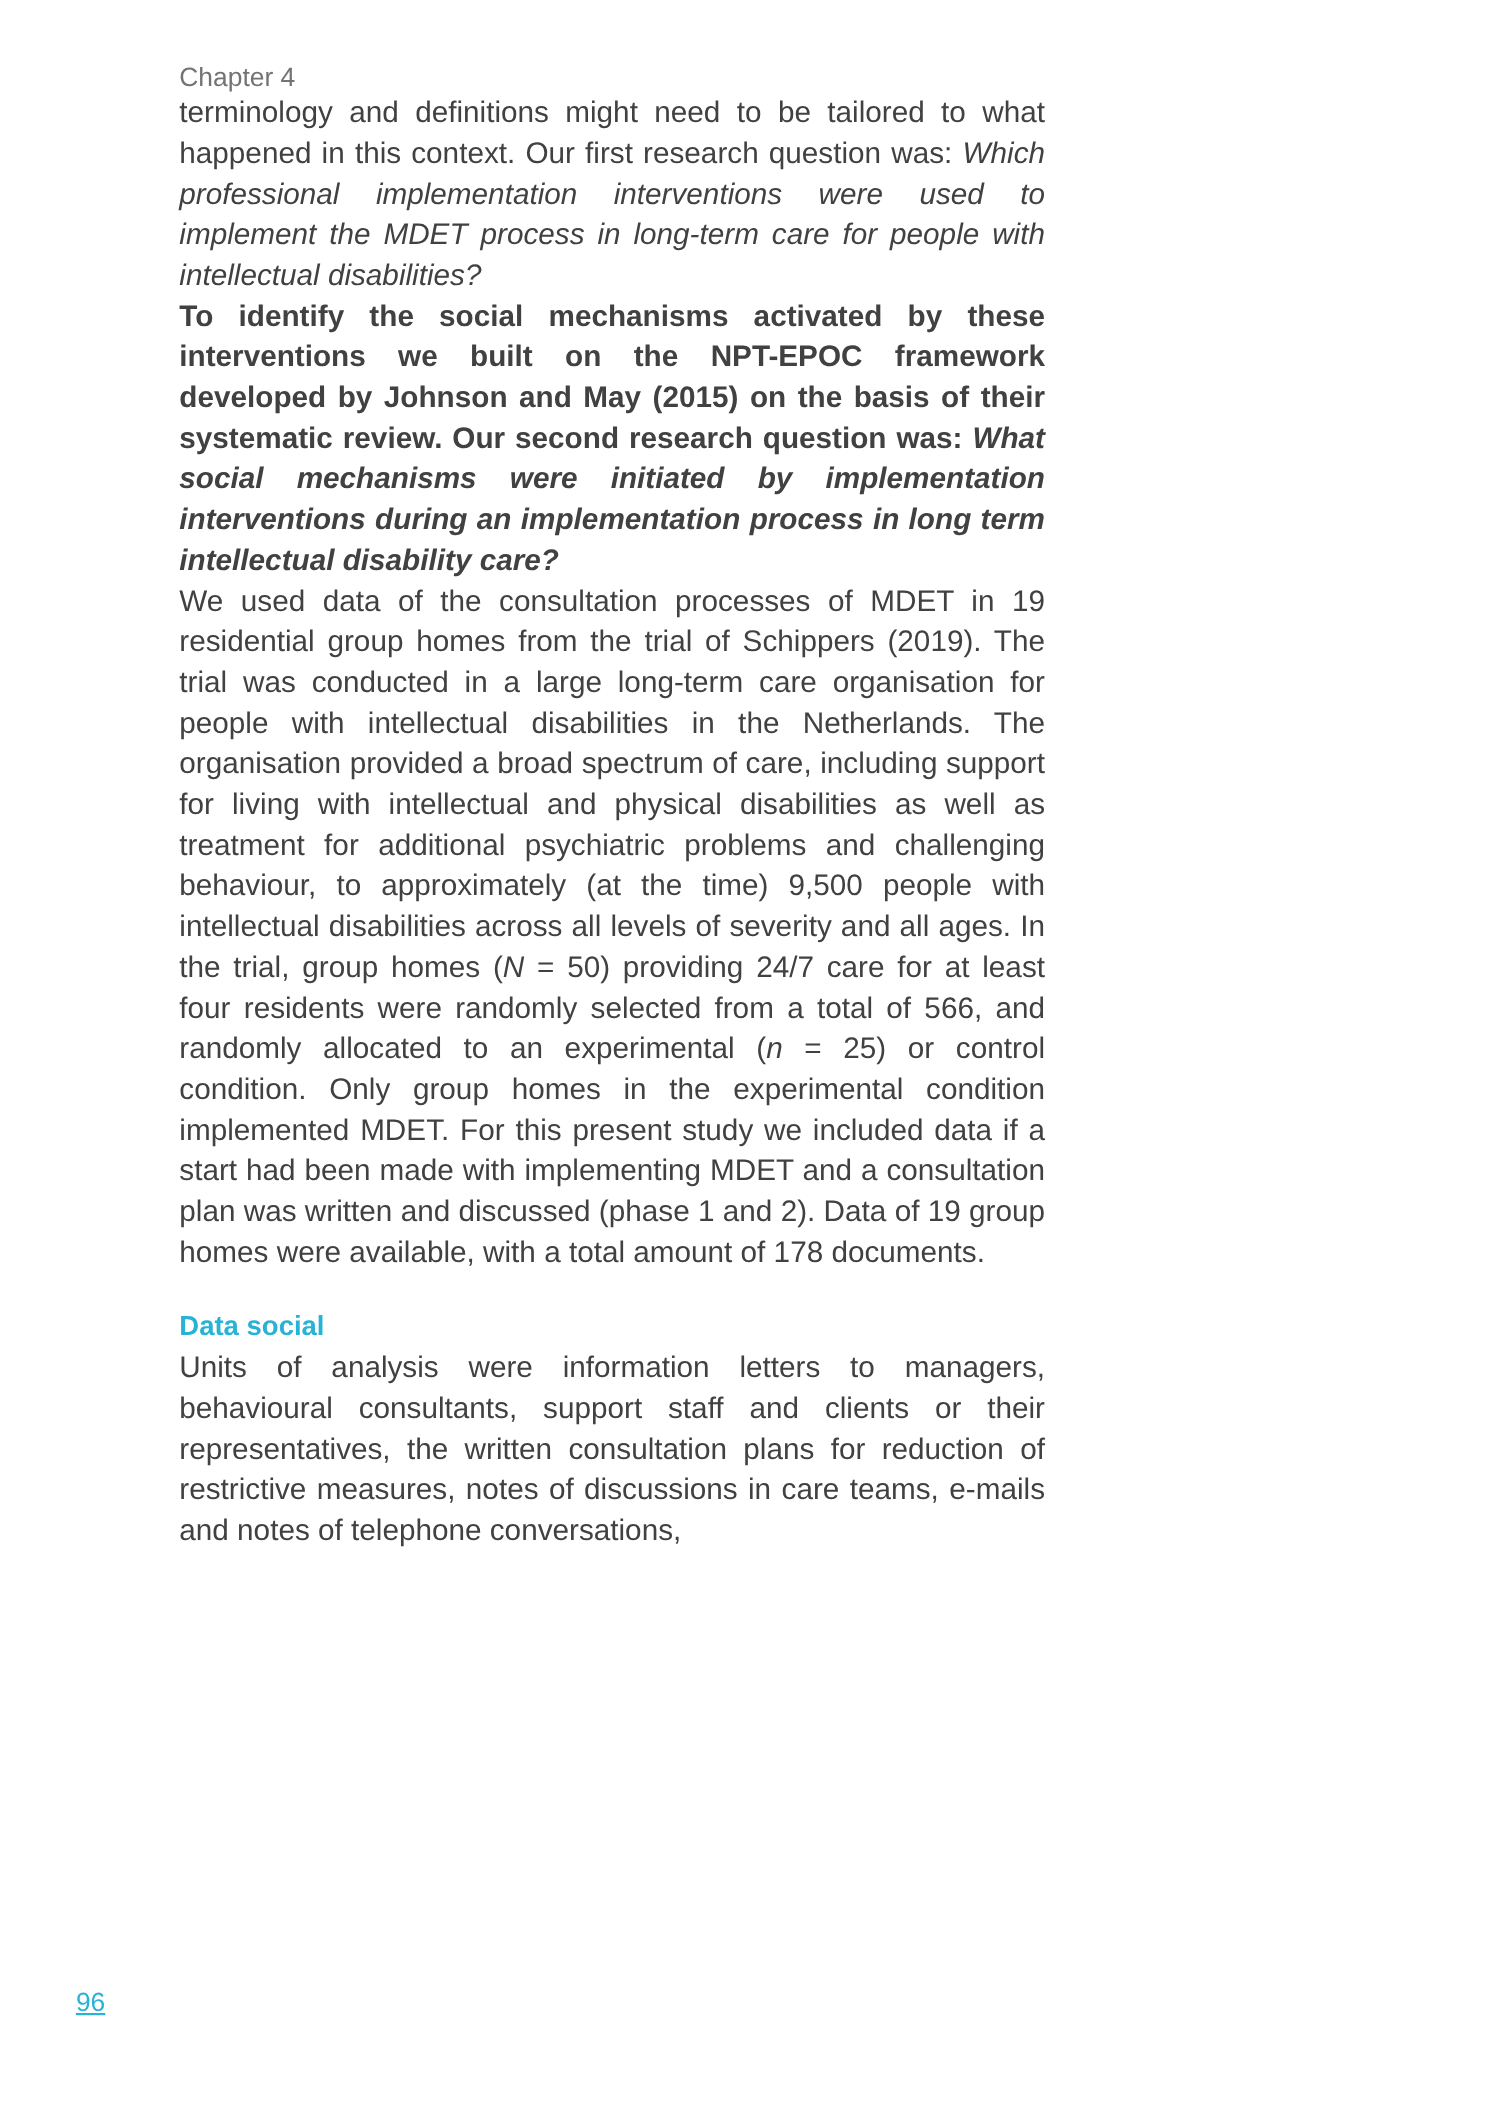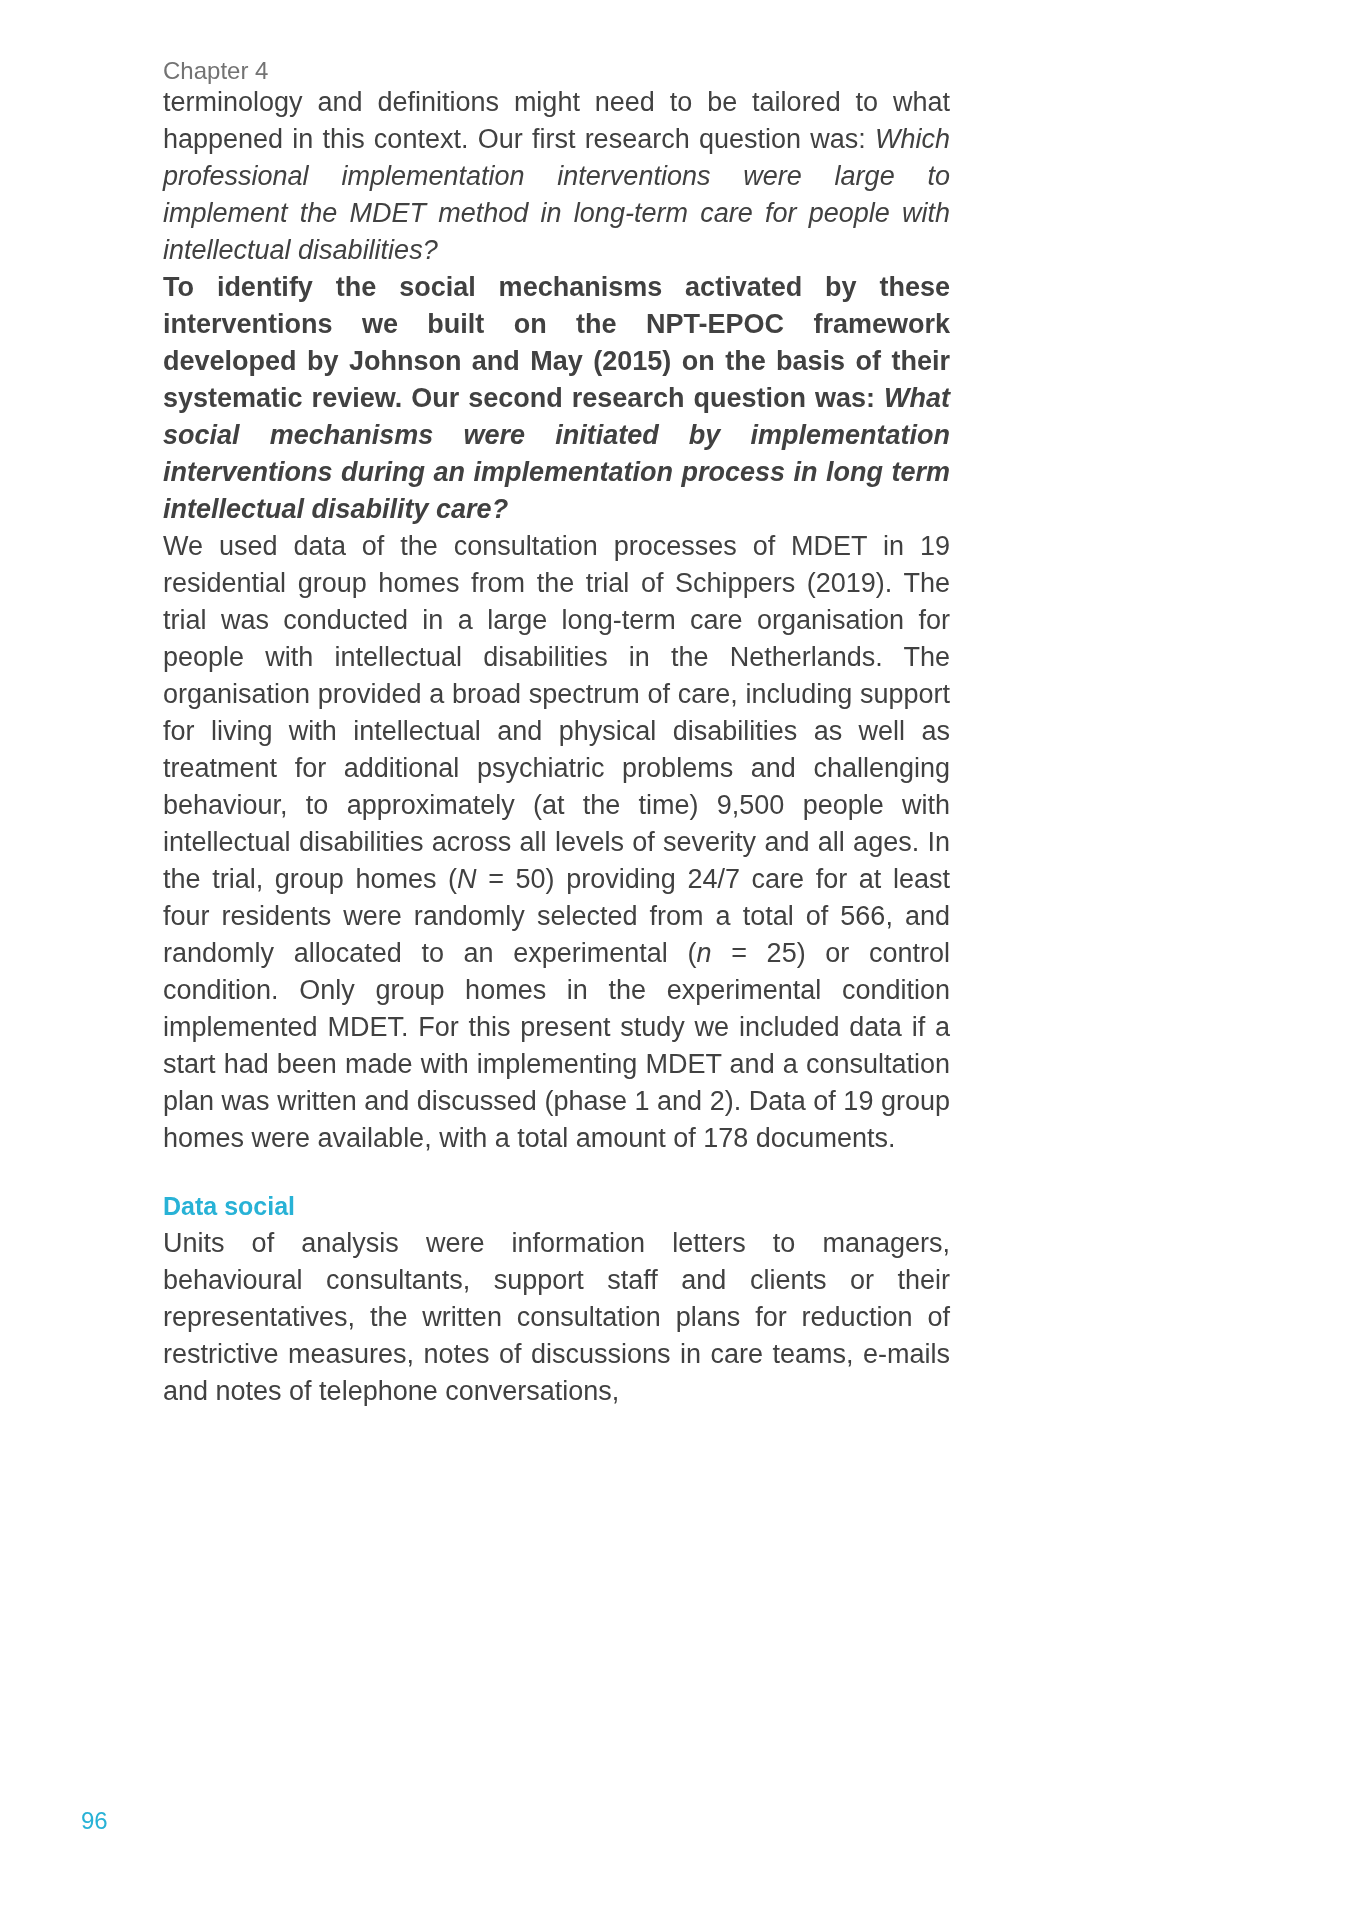--- a/index.html
+++ b/index.html
@@ -57,36 +57,37 @@
   h2.subheading {
     margin: 0;
     margin-top: 31px;
     font-size: 25px;
     line-height: 37px;
     font-weight: 700;
     color: #28b2d6;
   }
   .page-number {
     position: absolute;
-    left: 81px;
+    left: 69px;
     top: 1808px;
     font-size: 24px;
     line-height: 26px;
     color: #28b2d6;
+    text-decoration: underline;
   }
 </style>
 </head>
 <body>
 
 <div class="page">
   <div class="content">
 
     <div class="chapter">Chapter 4</div>
 
-    <p class="body first-para"><span>terminology and definitions might need to be tailored to what happened in this context. Our first research question was: </span><em>Which professional implementation interventions were large to implement the MDET method in long-term care for people with intellectual disabilities?</em></p>
+    <p class="body first-para"><span>terminology and definitions might need to be tailored to what happened in this context. Our first research question was: </span><em>Which professional implementation interventions were used to implement the MDET process in long-term care for people with intellectual disabilities?</em></p>
 
     <p class="body para-gap"><span>To identify the social mechanisms activated by these interventions we built on the NPT-EPOC framework developed by Johnson and May (2015) on the basis of their systematic review. Our second research question was: </span><em>What social mechanisms were initiated by implementation interventions during an implementation process in long term intellectual disability care?</em></p>
 
 
 
     <p class="body"><span>We used data of the consultation processes of MDET in 19 residential group homes from the trial of Schippers (2019). The trial was conducted in a large long-term care organisation for people with intellectual disabilities in the Netherlands. The organisation provided a broad spectrum of care, including support for living with intellectual and physical disabilities as well as treatment for additional psychiatric problems and challenging behaviour, to approximately (at the time) 9,500 people with intellectual disabilities across all levels of severity and all ages. In the trial, group homes (</span><em>N</em><span> = 50) providing 24/7 care for at least four residents were randomly selected from a total of 566, and randomly allocated to an experimental (</span><em>n</em><span> = 25) or control condition. Only group homes in the experimental condition implemented MDET. For this present study we included data if a start had been made with implementing MDET and a consultation plan was written and discussed (phase 1 and 2). Data of 19 group homes were available, with a total amount of 178 documents.</span></p>
 
     <h2 class="subheading">Data social</h2>
 
     <p class="body"><span>Units of analysis were information letters to managers, behavioural consultants, support staff and clients or their representatives, the written consultation plans for reduction of restrictive measures, notes of discussions in care teams, e-mails and notes of telephone conversations,</span></p>

